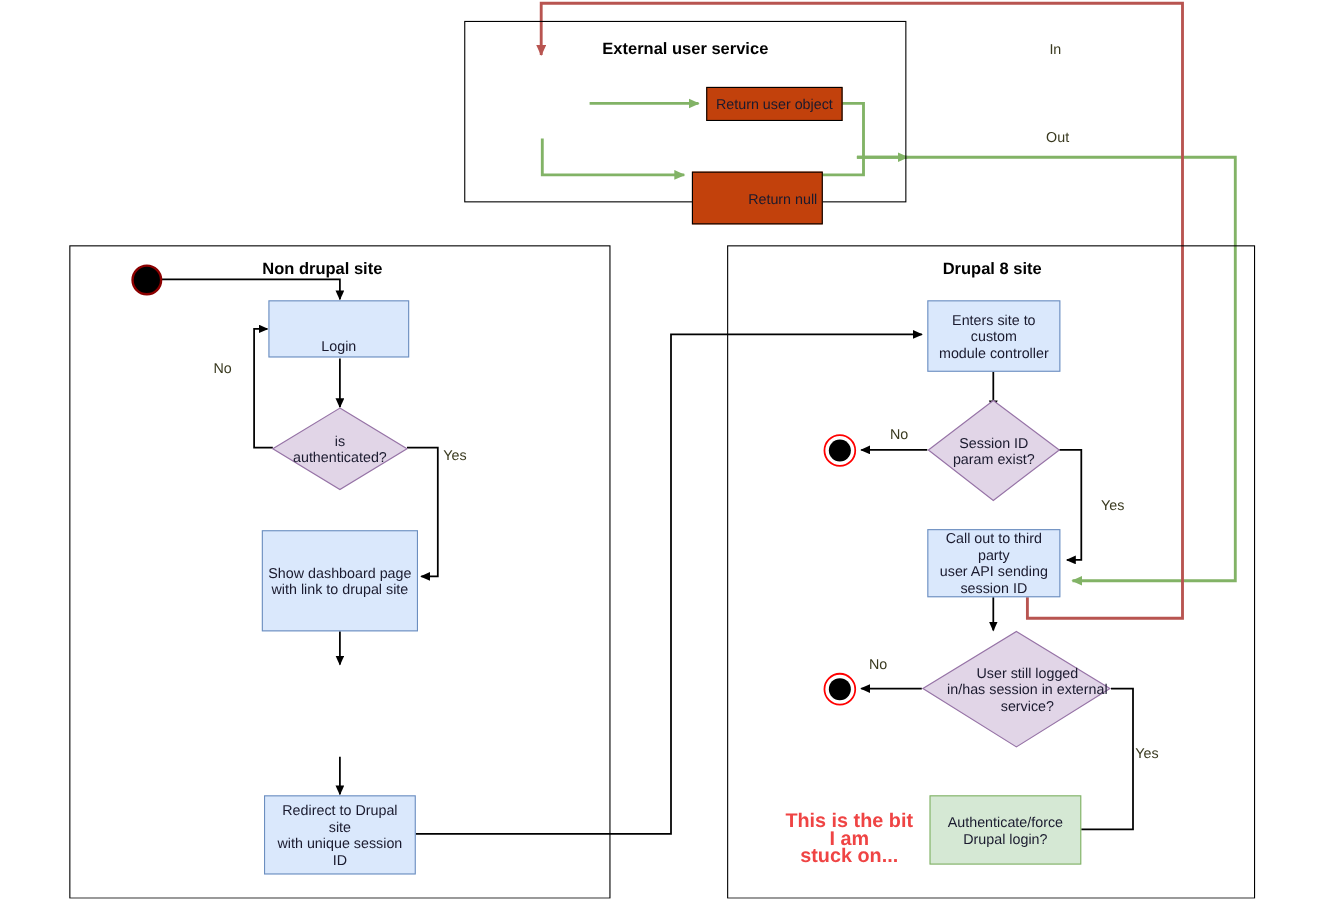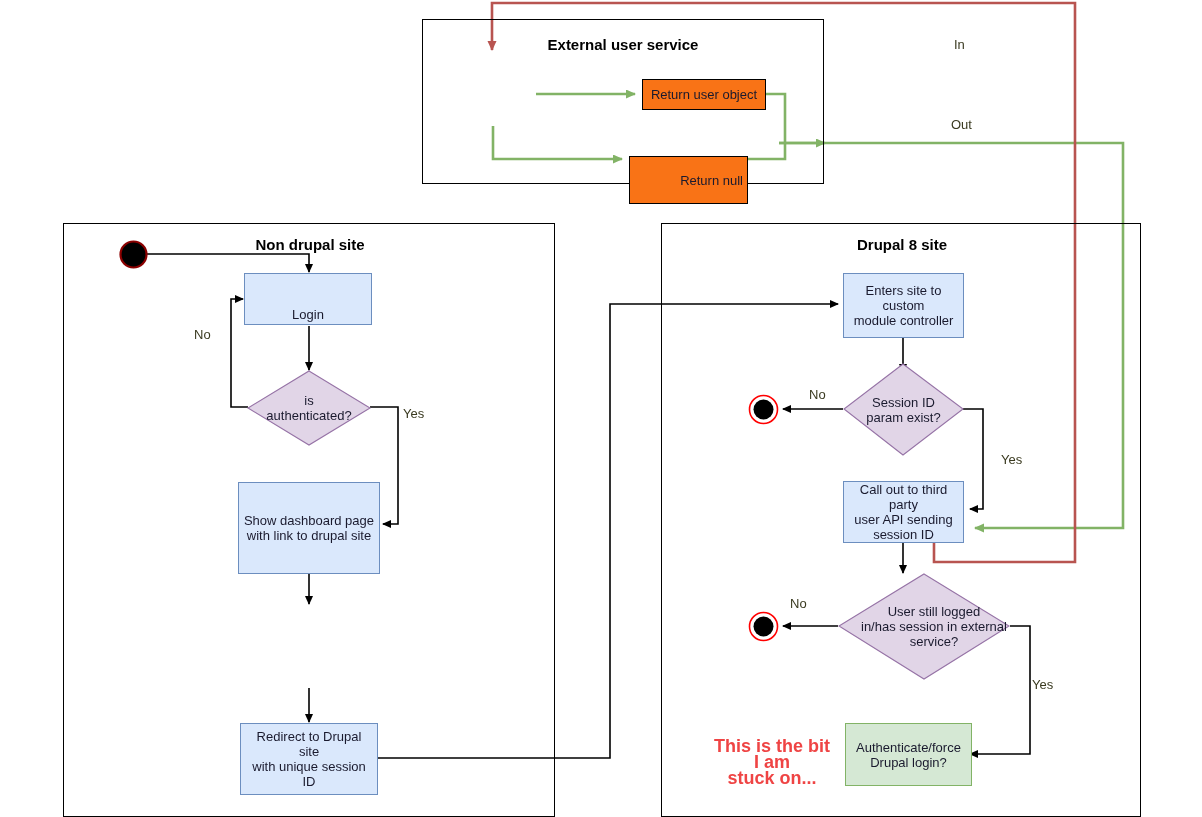--- a/index.html
+++ b/index.html
@@ -55,21 +55,21 @@
     border: 1px solid #6c8ebf;
     background: #dae8fc;
     padding: 2px 4px;
   }
   .box.green {
     border: 1px solid #82b366;
     background: #d5e8d4;
   }
   .box.plain {
     border: 1px solid #000000;
-    background: #f97316;
+    background: #c2410c;
   }
   .diamond-wrap {
     position: absolute;
   }
   .diamond-wrap svg {
     position: absolute;
     left: 0;
     top: 0;
     overflow: visible;
   }
@@ -165,21 +165,21 @@
       <path d="M 838,626 L 783,626" stroke="#000000" stroke-width="1.6" marker-end="url(#arrow-black)"></path>
 
       <path d="M 1010,626 L 1030,626 L 1030,754 L 970,754" stroke="#000000" stroke-width="1.6" marker-end="url(#arrow-black)"></path>
     </g>
   </svg>
 
   <div class="swimlane" style="left:422px; top:19px; width:402px; height:165px;"></div>
   <div class="swimlane-title" style="left:472px; top:36px; width:302px;">External user service</div>
 
   <div class="swimlane" style="left:63px; top:223px; width:492px; height:594px;"></div>
-  <div class="swimlane-title" style="left:159px; top:236px; width:302px;">Non drupal site</div>
+  <div class="swimlane-title" style="left:142px; top:236px; width:302px;">Non drupal site</div>
 
   <div class="swimlane" style="left:661px; top:223px; width:480px; height:594px;"></div>
   <div class="swimlane-title" style="left:751px; top:236px; width:302px;">Drupal 8 site</div>
 
 
   <div class="node box plain" style="left:642px; top:79px; width:124px; height:31px;">
     <span style="white-space:pre-line;">Return user object</span>
   </div>
 
   <div class="node box plain" style="left:629px; top:156px; width:119px; height:48px;justify-content:flex-end;">
@@ -250,21 +250,21 @@
 service?</div>
   </div>
 
   <div class="terminal" style="left:748px; top:611px; width:31px; height:31px;">
     <svg width="31" height="31" viewBox="0 0 31 31" xmlns="http://www.w3.org/2000/svg">
       <circle cx="15.5" cy="15.5" r="14" fill="#ffffff" stroke="#ff0000" stroke-width="1.6"></circle>
       <circle cx="15.5" cy="15.5" r="10" fill="#000000" stroke="none"></circle>
     </svg>
   </div>
 
-  <div class="node box green" style="left:845px; top:723px; width:127px; height:63px;align-items:center;">
+  <div class="node box green" style="left:845px; top:723px; width:138px; height:63px;align-items:center;">
     <span style="white-space:pre-line;">Authenticate/force
 Drupal login?</span>
   </div>
 
   <div class="edge-label" style="left:954px; top:37px;">In</div>
 
   <div class="edge-label" style="left:951px; top:117px;">Out</div>
 
   <div class="edge-label" style="left:194px; top:327px;">No</div>
 

